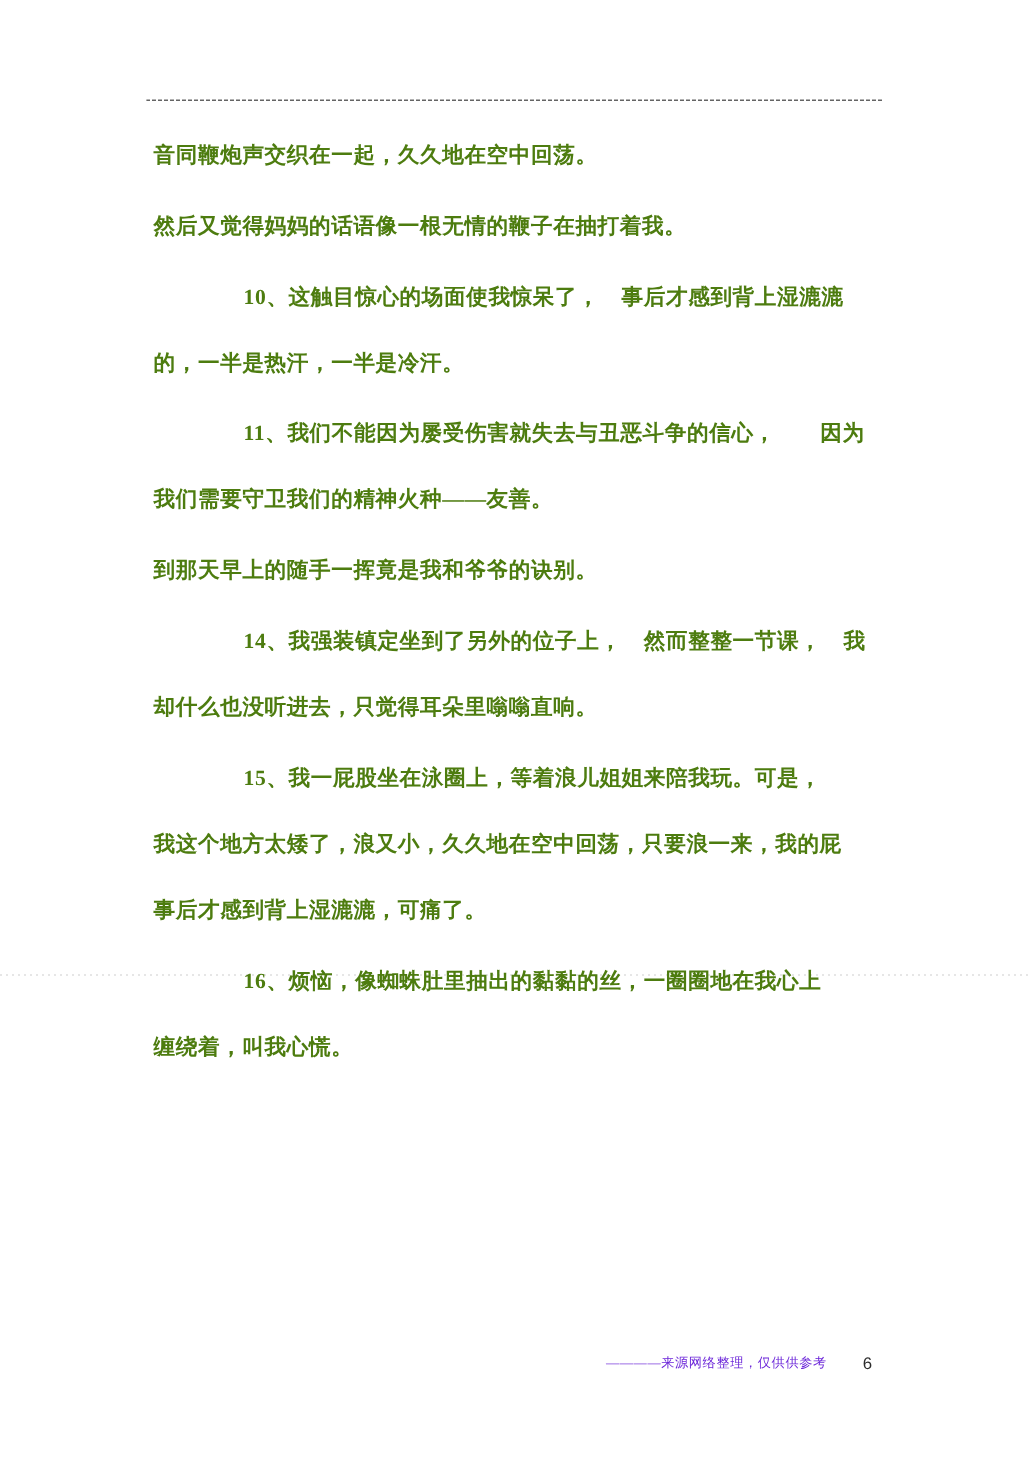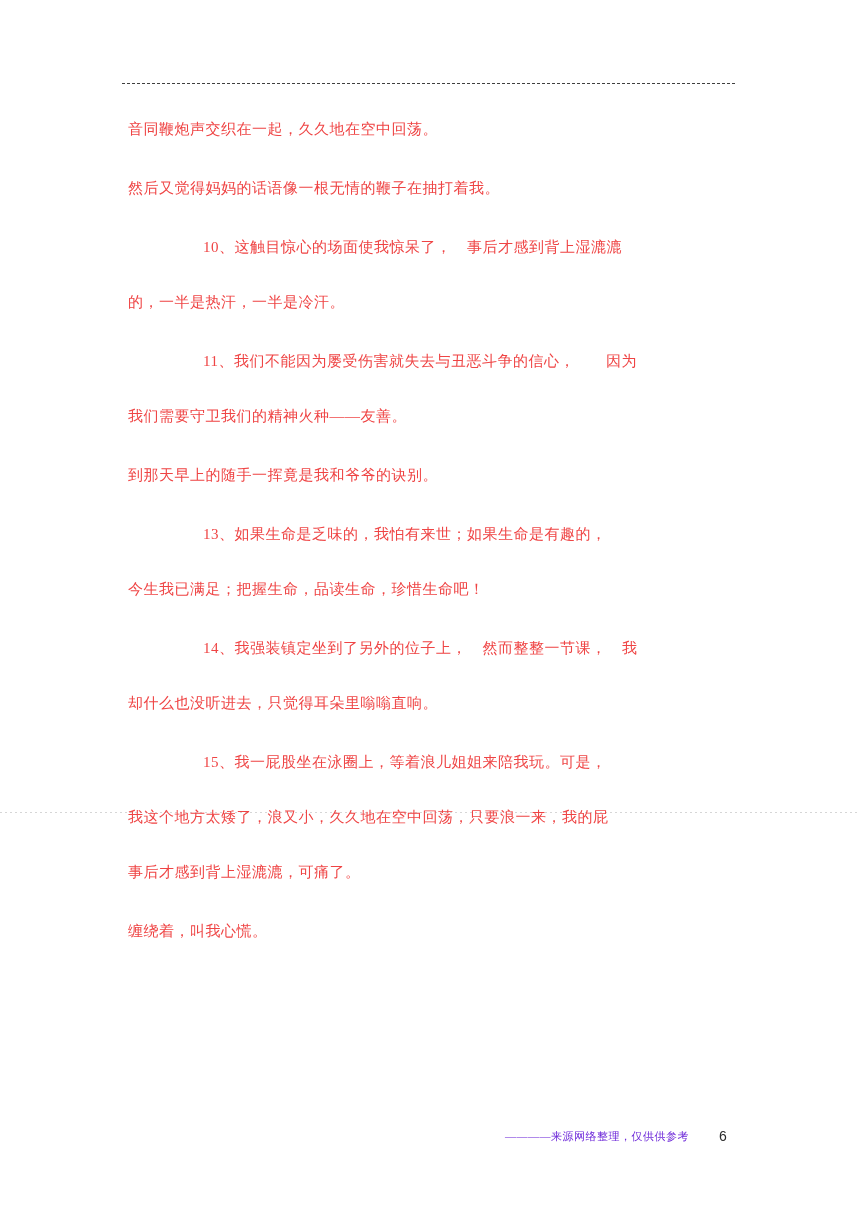--- a/index.html
+++ b/index.html
@@ -27,22 +27,23 @@
   .page-break-divider {
     position: absolute;
     left: 0; top: 812px;
     width: 860px; height: 1px;
     background: repeating-linear-gradient(90deg, #d6d6d6 0 2px, transparent 2px 5px);
   }
   .content {
     position: absolute;
     left: 128px; top: 102px;
     width: 624px;
-    font-size: 15px;
-    color: #ef4444;
+    font-size: 18px;
+    color: #4d7c0f;
+    font-weight: bold;
   }
   .para { margin: 0 0 4px 0; }
   .line {
     height: 55px;
     line-height: 55px;
     white-space: pre;
     letter-spacing: 0.5px;
   }
   .line.indent { padding-left: 75px; }
   .footer-note {
@@ -88,37 +89,34 @@
 
     <div class="para">
       <div class="line indent">11、我们不能因为屡受伤害就失去与丑恶斗争的信心，　　因为</div>
       <div class="line">我们需要守卫我们的精神火种——友善。</div>
     </div>
 
     <div class="para">
       <div class="line">到那天早上的随手一挥竟是我和爷爷的诀别。</div>
     </div>
 
-    <div class="para">
-      <div class="line indent">13、如果生命是乏味的，我怕有来世；如果生命是有趣的，</div>
-      <div class="line">今生我已满足；把握生命，品读生命，珍惜生命吧！</div>
-    </div>
 
     <div class="para">
       <div class="line indent">14、我强装镇定坐到了另外的位子上，　然而整整一节课，　我</div>
       <div class="line">却什么也没听进去，只觉得耳朵里嗡嗡直响。</div>
     </div>
 
     <div class="para">
       <div class="line indent">15、我一屁股坐在泳圈上，等着浪儿姐姐来陪我玩。可是，</div>
       <div class="line">我这个地方太矮了，浪又小，久久地在空中回荡，只要浪一来，我的屁</div>
       <div class="line">事后才感到背上湿漉漉，可痛了。</div>
     </div>
 
     <div class="para">
+      <div class="line indent">16、烦恼，像蜘蛛肚里抽出的黏黏的丝，一圈圈地在我心上</div>
       <div class="line">缠绕着，叫我心慌。</div>
     </div>
 
   </div>
 
   <div class="footer-note">————来源网络整理，仅供供参考</div>
   <div class="footer-page-number">6</div>
 
 </div>
 

